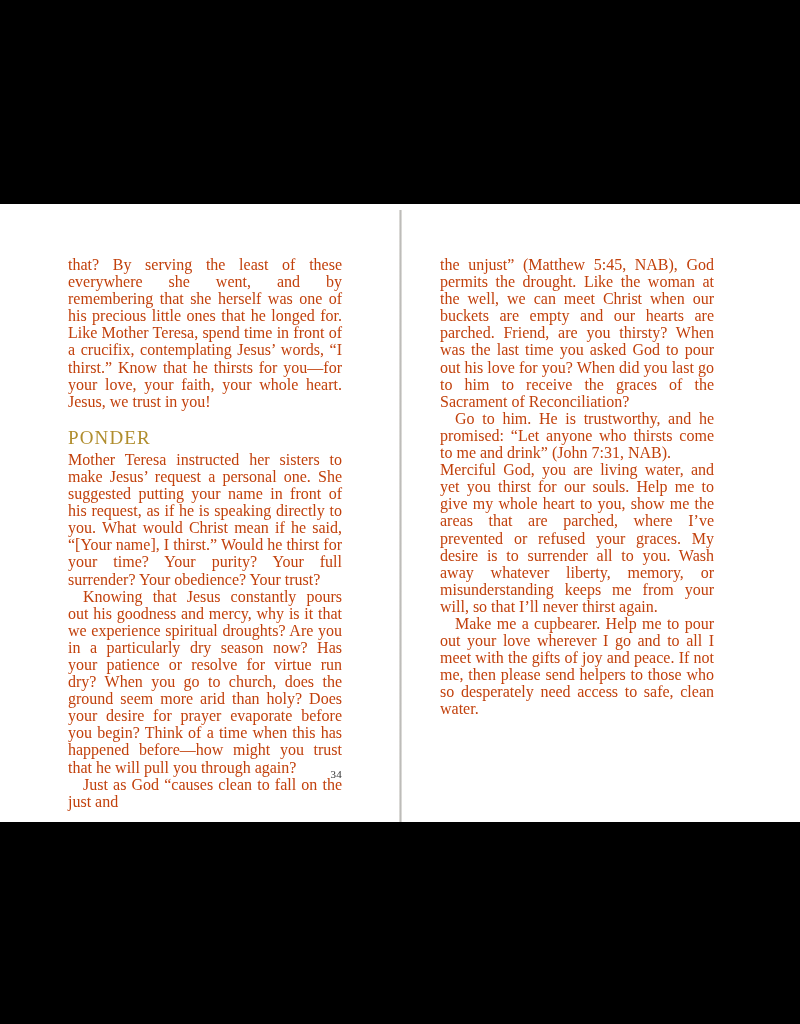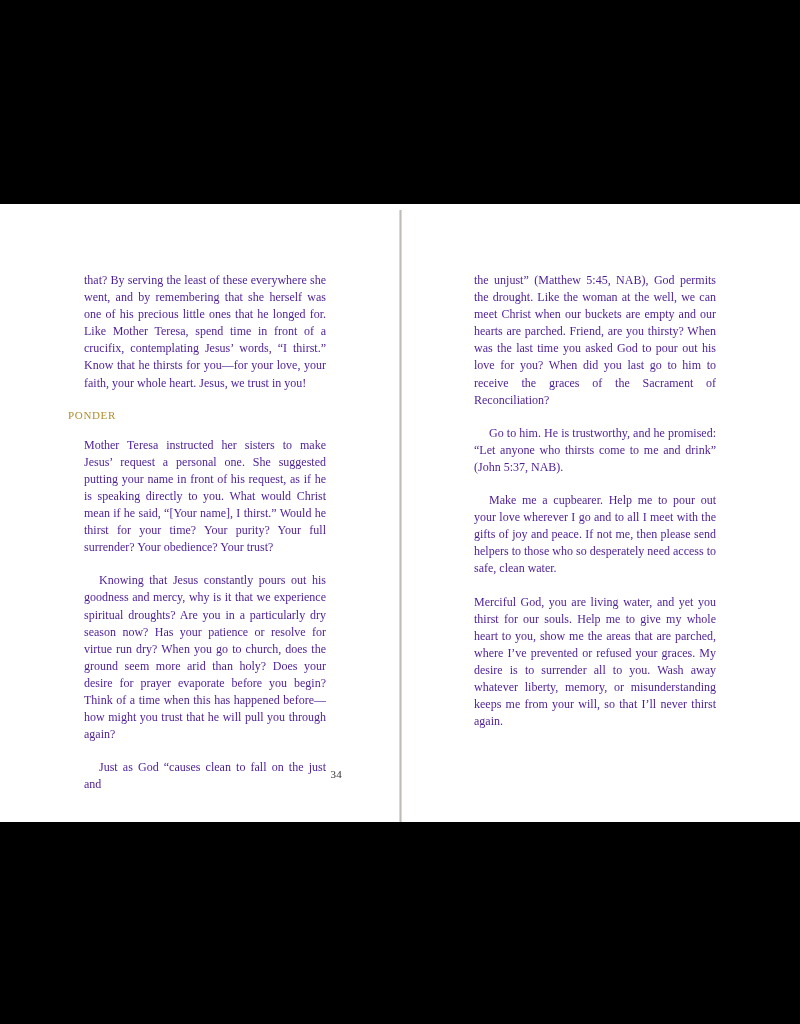--- a/index.html
+++ b/index.html
@@ -44,41 +44,41 @@
   }
 
   .page {
     position: absolute;
     top: 0;
     width: 400px;
     height: 618px;
     box-sizing: border-box;
   }
   .page.left  { left: 0; padding: 52px 58px 0 68px; }
-  .page.right { left: 400px; padding: 52px 68px 4px 58px; }
+  .page.right { left: 382px; padding: 52px 68px 4px 58px; }
 
   .col {
     width: 274px;
   }
 
   p.body {
-    margin: 16px;
-    font-size: 12px;
+    margin: 0;
+    font-size: 16px;
     line-height: 17.1px;
-    color: #4c1d95;
+    color: #c2410c;
     text-align: justify;
     text-justify: inter-word;
     -webkit-hyphens: manual;
     hyphens: manual;
   }
   p.body.indent { text-indent: 15px; }
 
   h2.section {
     margin: 17px 0 2px 0;
-    font-size: 11px;
+    font-size: 19px;
     letter-spacing: 0.06em;
     font-weight: normal;
     color: #b08d2d;
     font-family: "Liberation Serif", serif;
   }
 
   .folio {
     position: absolute;
     bottom: 42px;
     width: 274px;
@@ -104,20 +104,20 @@
         <p class="body">Mother Teresa instructed her sisters to make Jesus’ request a personal one. She suggested putting your name in front of his request, as if he is speaking directly to you. What would Christ mean if he said, “[Your name], I thirst.” Would he thirst for your time? Your purity? Your full surrender? Your obedience? Your trust?</p>
         <p class="body indent">Knowing that Jesus constantly pours out his goodness and mercy, why is it that we experience spiritual droughts? Are you in a particularly dry season now? Has your patience or resolve for virtue run dry? When you go to church, does the ground seem more arid than holy? Does your desire for prayer evaporate before you begin? Think of a time when this has happened before—how might you trust that he will pull you through again?</p>
         <p class="body indent">Just as God “causes clean to fall on the just and</p>
       </div>
     <div class="folio">34</div>
   </div>
 
   <div class="page right">
     <div class="col" id="right-col">
         <p class="body">the unjust” (Matthew 5:45, NAB), God permits the drought. Like the woman at the well, we can meet Christ when our buckets are empty and our hearts are parched. Friend, are you thirsty? When was the last time you asked God to pour out his love for you? When did you last go to him to receive the graces of the Sacrament of Reconciliation?</p>
-        <p class="body indent">Go to him. He is trustworthy, and he promised: “Let anyone who thirsts come to me and drink” (John 5:37, NAB).</p>
+        <p class="body indent">Go to him. He is trustworthy, and he promised: “Let anyone who thirsts come to me and drink” (John 7:31, NAB).</p>
+        <p class="body">Merciful God, you are living water, and yet you thirst for our souls. Help me to give my whole heart to you, show me the areas that are parched, where I’ve prevented or refused your graces. My desire is to surrender all to you. Wash away whatever liberty, memory, or misunderstanding keeps me from your will, so that I’ll never thirst again.</p>
         <p class="body indent">Make me a cupbearer. Help me to pour out your love wherever I go and to all I meet with the gifts of joy and peace. If not me, then please send helpers to those who so desperately need access to safe, clean water.</p>
-        <p class="body">Merciful God, you are living water, and yet you thirst for our souls. Help me to give my whole heart to you, show me the areas that are parched, where I’ve prevented or refused your graces. My desire is to surrender all to you. Wash away whatever liberty, memory, or misunderstanding keeps me from your will, so that I’ll never thirst again.</p>
       </div>
 
   </div>
 
 </div>
 
 </body></html>

